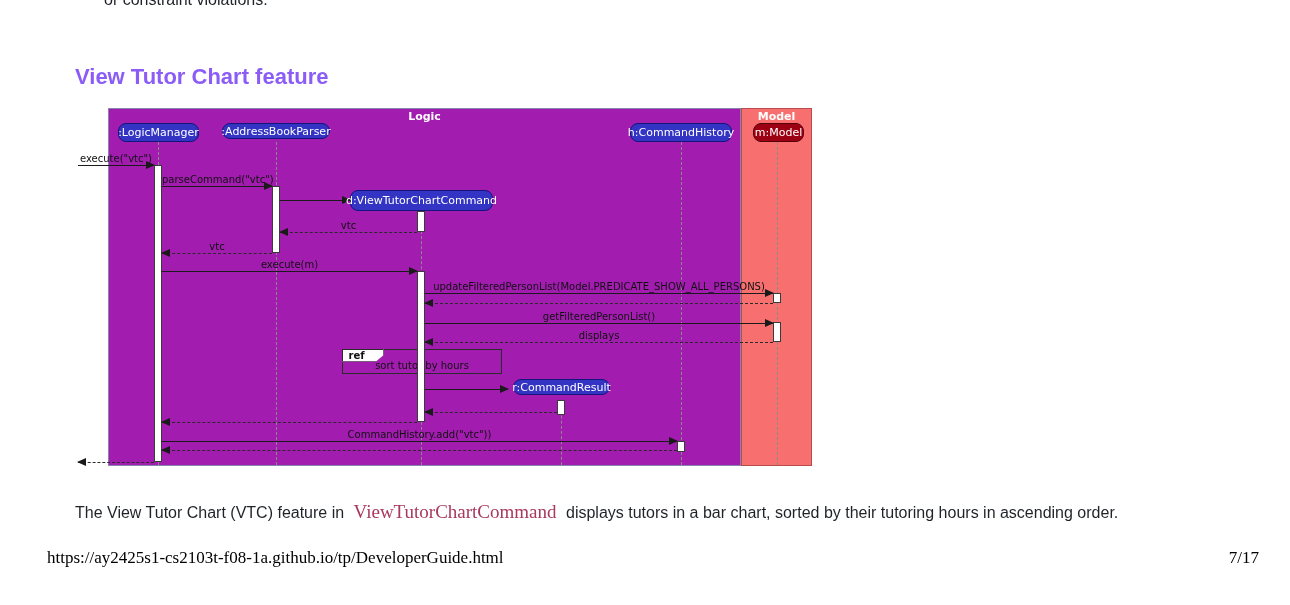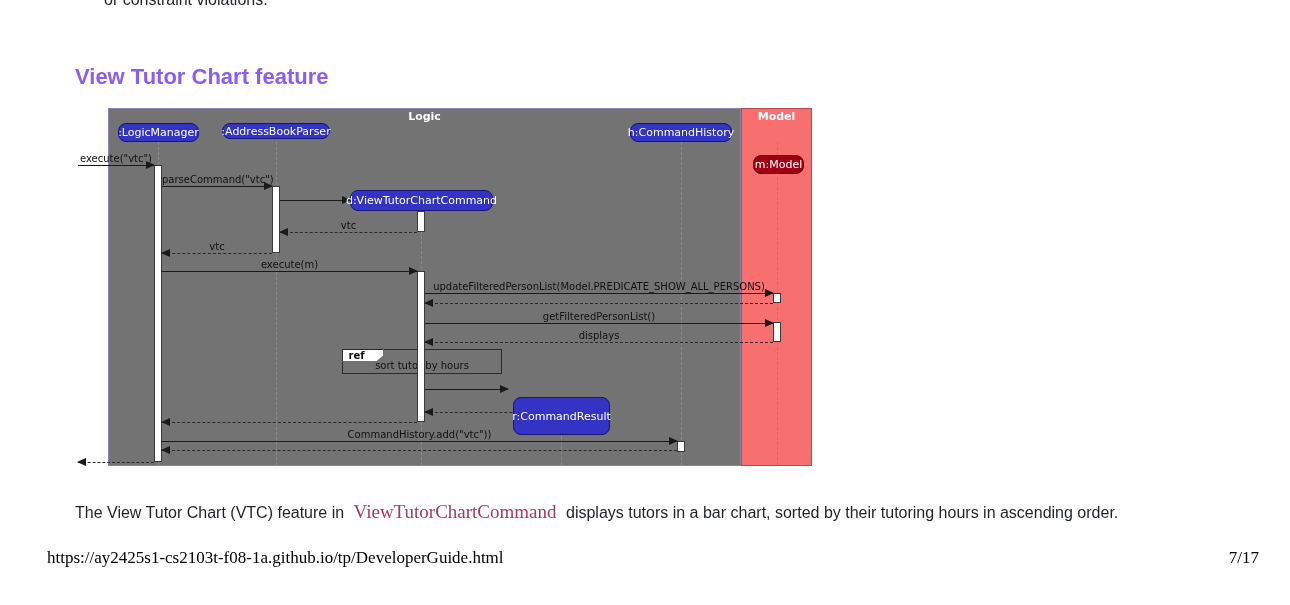--- a/index.html
+++ b/index.html
@@ -6,28 +6,28 @@
   .abs{position:absolute;}
   
   .top-partial{left:104px;top:-9px;font:400 16px "Liberation Sans",sans-serif;color:#1f2328;}
   .heading{left:75px;top:42px;font:700 22px "Liberation Sans",sans-serif;color:#8b5cf6;}
   .para{left:75px;top:483px;width:1150px;font:400 16px "Liberation Sans",sans-serif;color:#1f2328;line-height:26px;}
   .code{font-family:Liberation Serif, serif;font-size:19px;color:#a8385e;padding:0 5px;}
   .footer{left:47px;top:548px;width:1212px;display:flex;justify-content:space-between;font:400 17px "Liberation Serif",serif;color:#000;}
   
   #diagram{left:108px;top:108px;width:704px;height:358px;font-family:"DejaVu Sans",sans-serif;}
   .frame{position:absolute;top:0;height:358px;box-sizing:border-box;}
-  .frame-logic{left:0;width:633px;background:#737373;border:1px solid #8585ad;padding-left:10px;}
+  .frame-logic{left:0;width:633px;background:#a21caf;border:1px solid #8585ad;padding-left:10px;}
   .frame-model{left:633px;width:71px;background:#f76f6f;border:1px solid #b84c4c;}
   .frame-label{position:absolute;left:0;right:0;top:1px;text-align:center;font-size:11px;font-weight:700;color:#fff;}
   .lifeline{position:absolute;width:0;border-left:1px dashed #8a8a8a;z-index:1;}
   .act{position:absolute;width:8px;background:#fff;border:1px solid #3b3b3b;box-sizing:border-box;z-index:3;}
   .pbox{position:absolute;box-sizing:border-box;border-radius:8px;color:#fff;font-size:11px;display:flex;align-items:center;justify-content:center;white-space:nowrap;z-index:5;}
   .pbox.blue{background:#3333c4;border:1px solid #14147a;}
-  .pbox.red{background:#9d0012;border:1px solid #56000a;margin-top:32px;}
+  .pbox.red{background:#9d0012;border:1px solid #56000a;}
   .msg{position:absolute;height:0;border-top:1px solid #1a1a1a;z-index:4;}
   .msg.dashed{border-top:1px dashed #2a2a2a;}
   .arr{position:absolute;width:0;height:0;top:-5px;border-top:4.5px solid transparent;border-bottom:4.5px solid transparent;}
   .arr.right{right:-1px;border-left:9px solid #1a1a1a;}
   .arr.left{left:-1px;border-right:9px solid #1a1a1a;}
   .msg-label{position:absolute;left:0;right:0;bottom:2px;text-align:center;font-size:10px;color:#111;white-space:nowrap;}
   .ref{position:absolute;left:234px;top:241px;width:160px;height:25px;border:1.5px solid #2b2b2b;box-sizing:border-box;z-index:2;}
   .ref-tag{position:absolute;left:-1.5px;top:-1.5px;width:42px;height:13px;background:#fff;border:1.5px solid #2b2b2b;clip-path:polygon(0 0,100% 0,100% 52%,82% 100%,0 100%);font-size:10px;font-weight:700;color:#111;padding-left:6px;box-sizing:border-box;line-height:12px;}
   .ref-label{position:absolute;left:0;right:0;bottom:2px;text-align:center;font-size:10px;color:#111;white-space:nowrap;}
 </style>
@@ -124,21 +124,21 @@
   </div>
   <div class="msg dashed" style="left:-30px;top:354px;width:76px">
     <span class="arr left"></span>
   </div>
 
   <div class="pbox blue" style="left:10px;top:15px;width:81px;height:19px">:LogicManager</div>
   <div class="pbox blue" style="left:114px;top:15px;width:108px;height:16px">:AddressBookParser</div>
   <div class="pbox blue" style="left:242px;top:82px;width:143px;height:21px">d:ViewTutorChartCommand</div>
   <div class="pbox blue" style="left:522px;top:15px;width:102px;height:19px">h:CommandHistory</div>
   <div class="pbox red" style="left:645px;top:15px;width:51px;height:19px">m:Model</div>
-  <div class="pbox blue" style="left:405px;top:289px;width:97px;height:38px">r:CommandResult</div>
+  <div class="pbox blue" style="left:405px;top:271px;width:97px;height:16px">r:CommandResult</div>
 </div>
 
 <p class="abs para"><span>The View Tutor Chart (VTC) feature in </span><span class="code">ViewTutorChartCommand</span><span> displays tutors in a bar chart, sorted by their tutoring hours in ascending order.</span></p>
 
 <div class="abs footer">
   <span>https://ay2425s1-cs2103t-f08-1a.github.io/tp/DeveloperGuide.html</span>
   <span>7/17</span>
 </div>
 
 </body></html>

